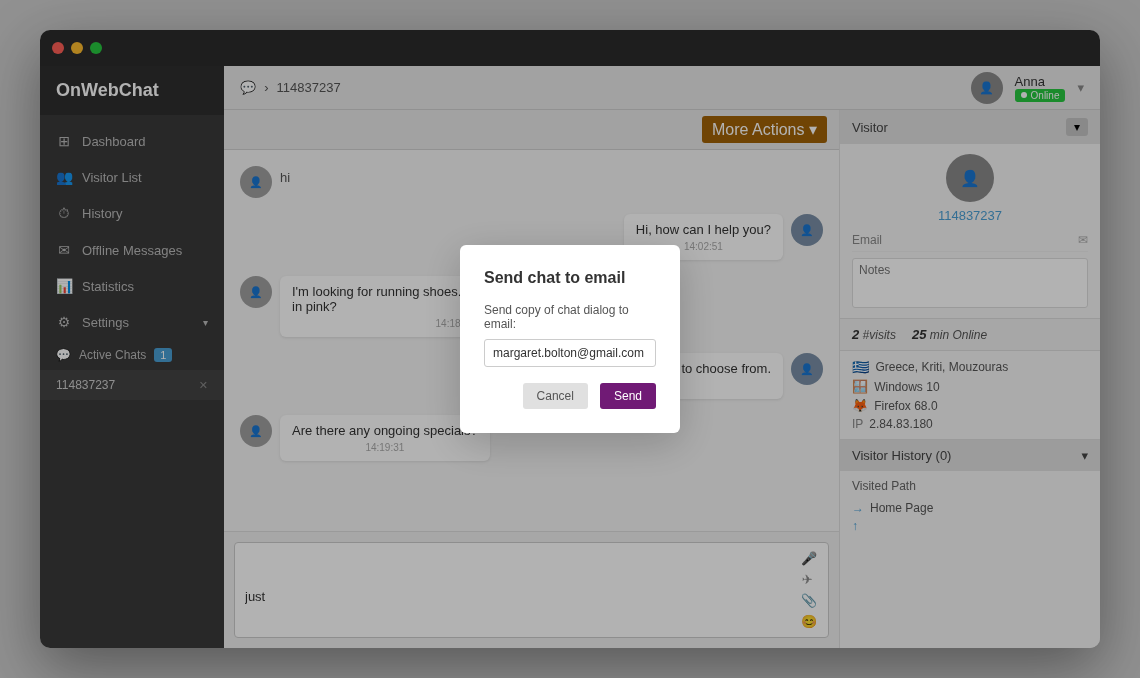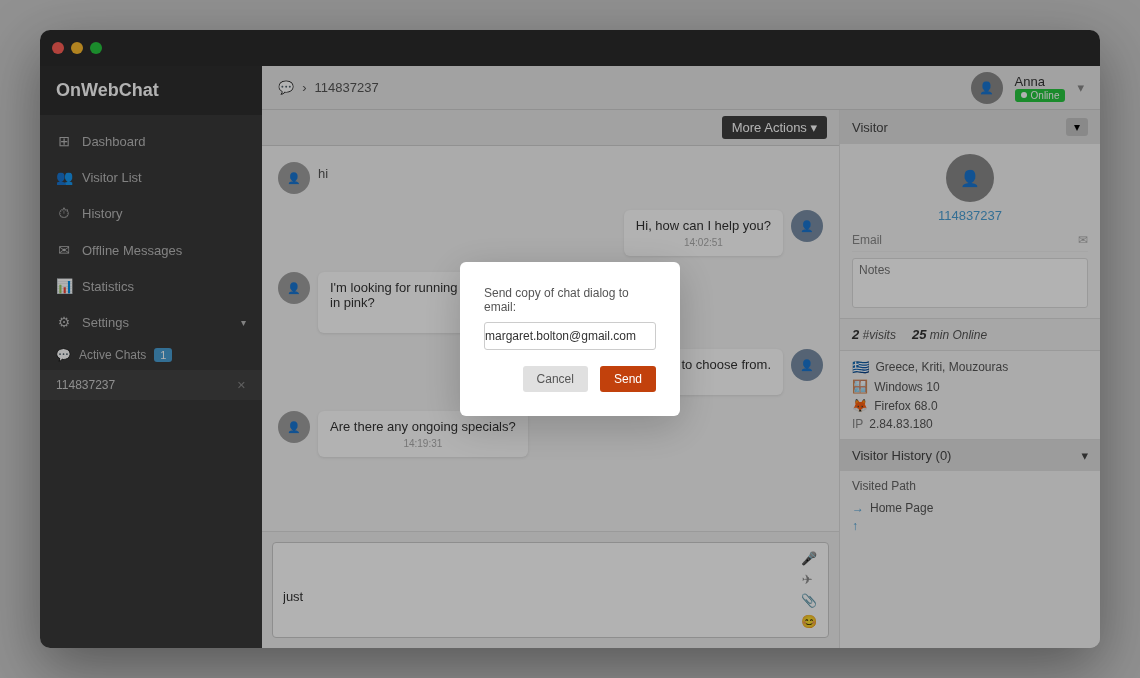--- a/index.html
+++ b/index.html
@@ -37,21 +37,21 @@
     .mac-btn.close { background: #ff5f57; }
     .mac-btn.minimize { background: #febc2e; }
     .mac-btn.maximize { background: #28c840; }
     .app-layout {
       display: flex;
       flex: 1;
       overflow: hidden;
     }
     
     .sidebar {
-      width: 222px;
+      width: 184px;
       background: #3a3a3a;
       display: flex;
       flex-direction: column;
       flex-shrink: 0;
     }
     .sidebar-logo {
       padding: 14px 16px;
       color: white;
       font-size: 18px;
       font-weight: 300;
@@ -161,26 +161,26 @@
     .chat-toolbar {
       background: #e8e8e8;
       border-bottom: 1px solid #d0d0d0;
       padding: 6px 12px;
       display: flex;
       align-items: center;
       justify-content: flex-end;
       gap: 8px;
     }
     .btn-more-actions {
-      background: #404040;
+      background: #a16207;
       color: white;
       border: none;
       border-radius: 3px;
       padding: 4px 10px;
-      font-size: 13px;
+      font-size: 16px;
       cursor: pointer;
       display: flex;
       align-items: center;
       gap: 4px;
     }
     .chat-messages {
       flex: 1;
       padding: 16px;
       overflow-y: auto;
       display: flex;
@@ -379,39 +379,39 @@
     }
     .modal-label {
       font-size: 12px;
       color: #555;
       margin-bottom: 8px;
     }
     .modal-input {
       width: 100%;
       border: 1px solid #ccc;
       border-radius: 3px;
-      padding: 6px 0;
+      padding: 6px 8px;
       font-size: 12px;
       color: #333;
       margin-bottom: 16px;
       outline: none;
       font-family: inherit;
     }
     .modal-buttons { display: flex; gap: 12px; justify-content: flex-end; }
     .btn-cancel {
       background: #e0e0e0;
       color: #555;
       border: none;
       border-radius: 3px;
       padding: 6px 14px;
       font-size: 12px;
       cursor: pointer;
     }
     .btn-send {
-      background: #c2410c;
+      background: #701a75;
       color: white;
       border: none;
       border-radius: 3px;
       padding: 6px 14px;
       font-size: 12px;
       cursor: pointer;
     }
   </style>
 </head>
 <body>
@@ -621,20 +621,21 @@
             </div>
           </div>
         </div>
       </div>
     </div>
   </div>
 </div>
 
 <div class="modal-overlay">
   <div class="modal">
+    <div class="modal-title">Send chat to email</div>
     <div class="modal-label">Send copy of chat dialog to email:</div>
     <input type="email" class="modal-input" value="margaret.bolton@gmail.com" style="">
     <div class="modal-buttons">
       <button class="btn-cancel">Cancel</button>
       <button class="btn-send">Send</button>
     </div>
   </div>
 </div>
 
 </body></html>

